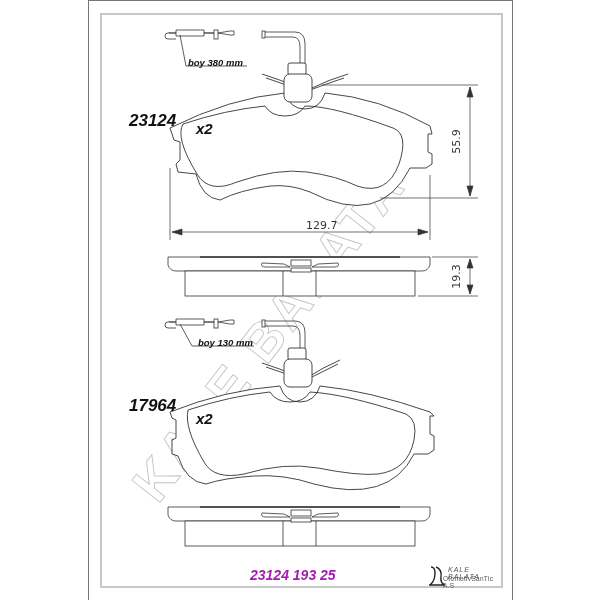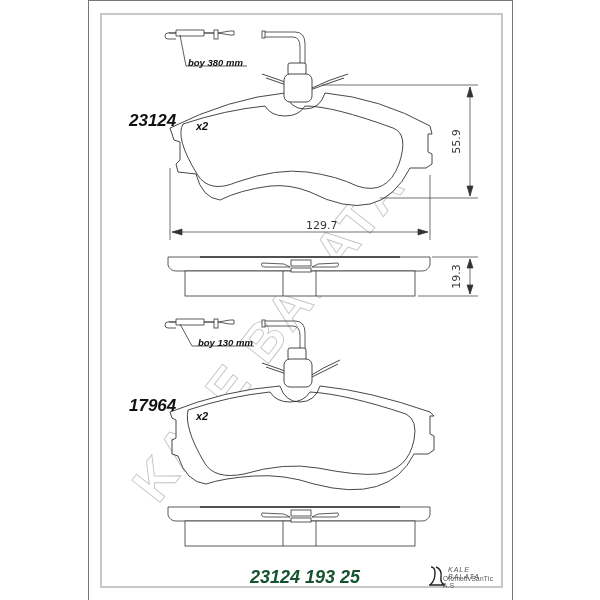--- a/index.html
+++ b/index.html
@@ -2,25 +2,25 @@
 <html><head>
 <meta charset="utf-8">
 <style>
   html, body { margin:0; padding:0; background:#ffffff; }
   body { width:600px; height:600px; position:relative; overflow:hidden; font-family:"Liberation Sans", sans-serif; }
   .outer-frame { position:absolute; left:88px; top:-2px; width:425px; height:604px; border-left:1px solid #777; border-right:1px solid #777; box-sizing:border-box; }
   .outer-top { position:absolute; left:88px; top:0; width:425px; height:1px; background:#777; }
   .inner-frame { position:absolute; left:100px; top:13px; width:403px; height:575px; border:2px solid #c8c8c8; box-sizing:border-box; }
   svg.drawing { position:absolute; left:0; top:0; width:600px; height:600px; }
   .part-label { position:absolute; font-weight:bold; font-style:italic; font-size:17px; color:#111; letter-spacing:0px;margin-top:12px; }
-  .x2 { position:absolute; font-weight:bold; font-style:italic; font-size:11px; color:#111; }
+  .x2 { position:absolute; font-weight:bold; font-style:italic; font-size:15px; color:#111; }
   .boy { position:absolute; font-weight:bold; font-style:italic; font-size:9.5px; color:#111; }
   .dim { position:absolute; font-size:11px; color:#333; font-family:"DejaVu Sans", sans-serif; }
   .dim.vert { transform:rotate(-90deg); transform-origin:center; }
-  .footer-code { position:absolute; left:250px; top:567px; font-weight:bold; font-style:italic; font-size:18px; color:#14532d; }
+  .footer-code { position:absolute; left:250px; top:567px; font-weight:bold; font-style:italic; font-size:14px; color:#a21caf; }
   .logo { position:absolute; left:428px; top:565px; width:75px; height:22px; }
   .logo-line1 { position:absolute; left:20px; top:1px; font-size:7px; font-style:italic; color:#555; letter-spacing:1px; }
   .logo-line2 { position:absolute; left:15px; top:10px; font-size:6.5px; color:#555; letter-spacing:0.3px; }
   .logo-mark { position:absolute; left:0; top:0; width:18px; height:22px; }
 </style>
 </head>
 <body>
 
 <div class="outer-top"></div>
 <div class="outer-frame"></div>

